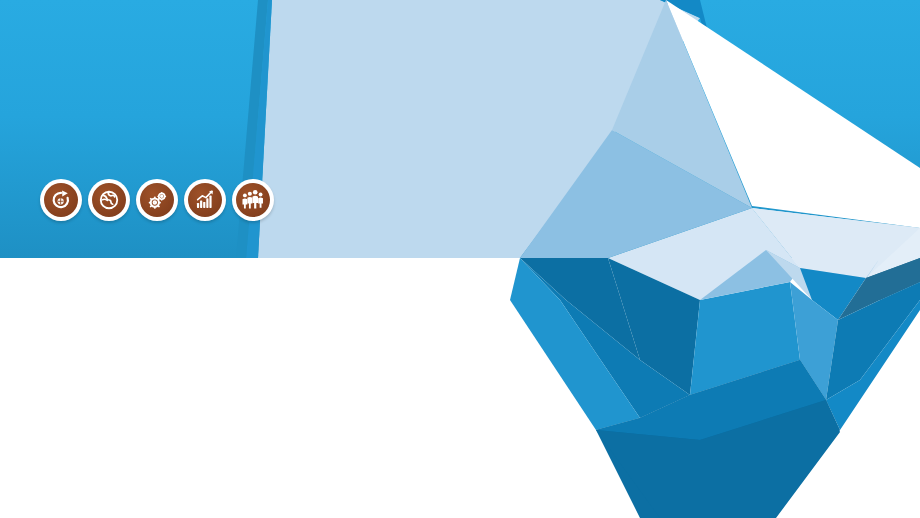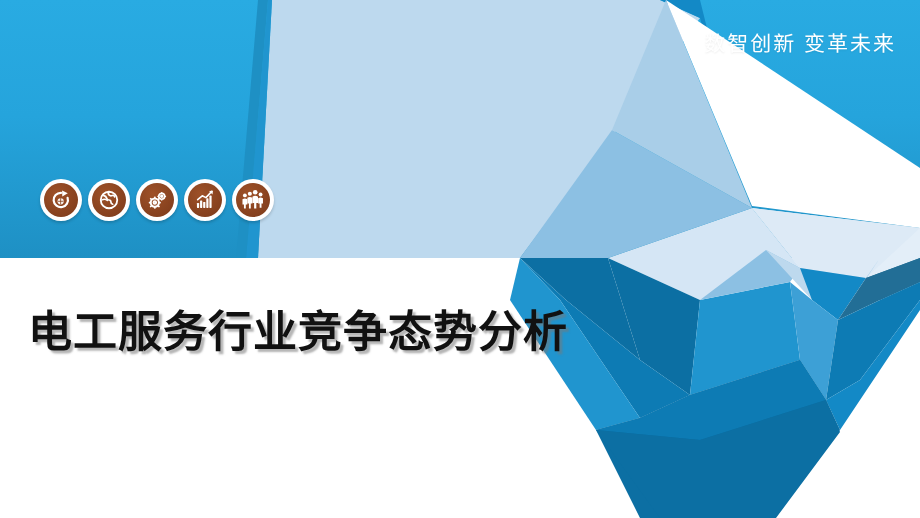--- a/index.html
+++ b/index.html
@@ -148,21 +148,20 @@
 
       <polygon points="690,395 800,360 826,400 840,430 760,518 640,518 596,430 640,418" fill="#0C6FA3"></polygon>
       <polygon points="640,418 690,395 800,360 826,400 700,440 596,430" fill="#0D7BB4"></polygon>
       <polygon points="596,430 700,440 826,400 840,432 776,518 660,518" fill="#0C6FA3"></polygon>
 
       <polygon points="246,258 268,0 258,0 236,258" fill="#1E90C4"></polygon>
 
     </svg>
   </div>
 
-  <div class="tagline">数智创新 变革未来</div>
 
   <div class="icon-row">
 
     <div class="icon-badge">
       <div class="icon-inner">
         <span>
           <svg width="22" height="22" viewBox="0 0 24 24" fill="none">
             <path d="M12 4.2 A7.8 7.8 0 1 0 19.2 9.6" stroke="#fff" stroke-width="2.4" stroke-linecap="round" fill="none"></path>
             <path d="M13.2 1.6 L19.4 4.6 L13.4 8.2 Z" fill="#fff"></path>
             <circle cx="11.6" cy="13.4" r="3.4" fill="#fff" opacity="0.95"></circle>
@@ -249,15 +248,14 @@
               <circle cx="21.2" cy="6" r="2.1"></circle>
               <path d="M18.6 10.2 q2.6-1.7 5.2 0 v5.6 h-1.6 v4.6 h-2 v-4.6 h-1.6 z"></path>
             </g>
           </svg>
         </span>
       </div>
     </div>
 
   </div>
 
-  <div class="title">电工服务行业竞争态势分析</div>
 
 </div>
 
 </body></html>

